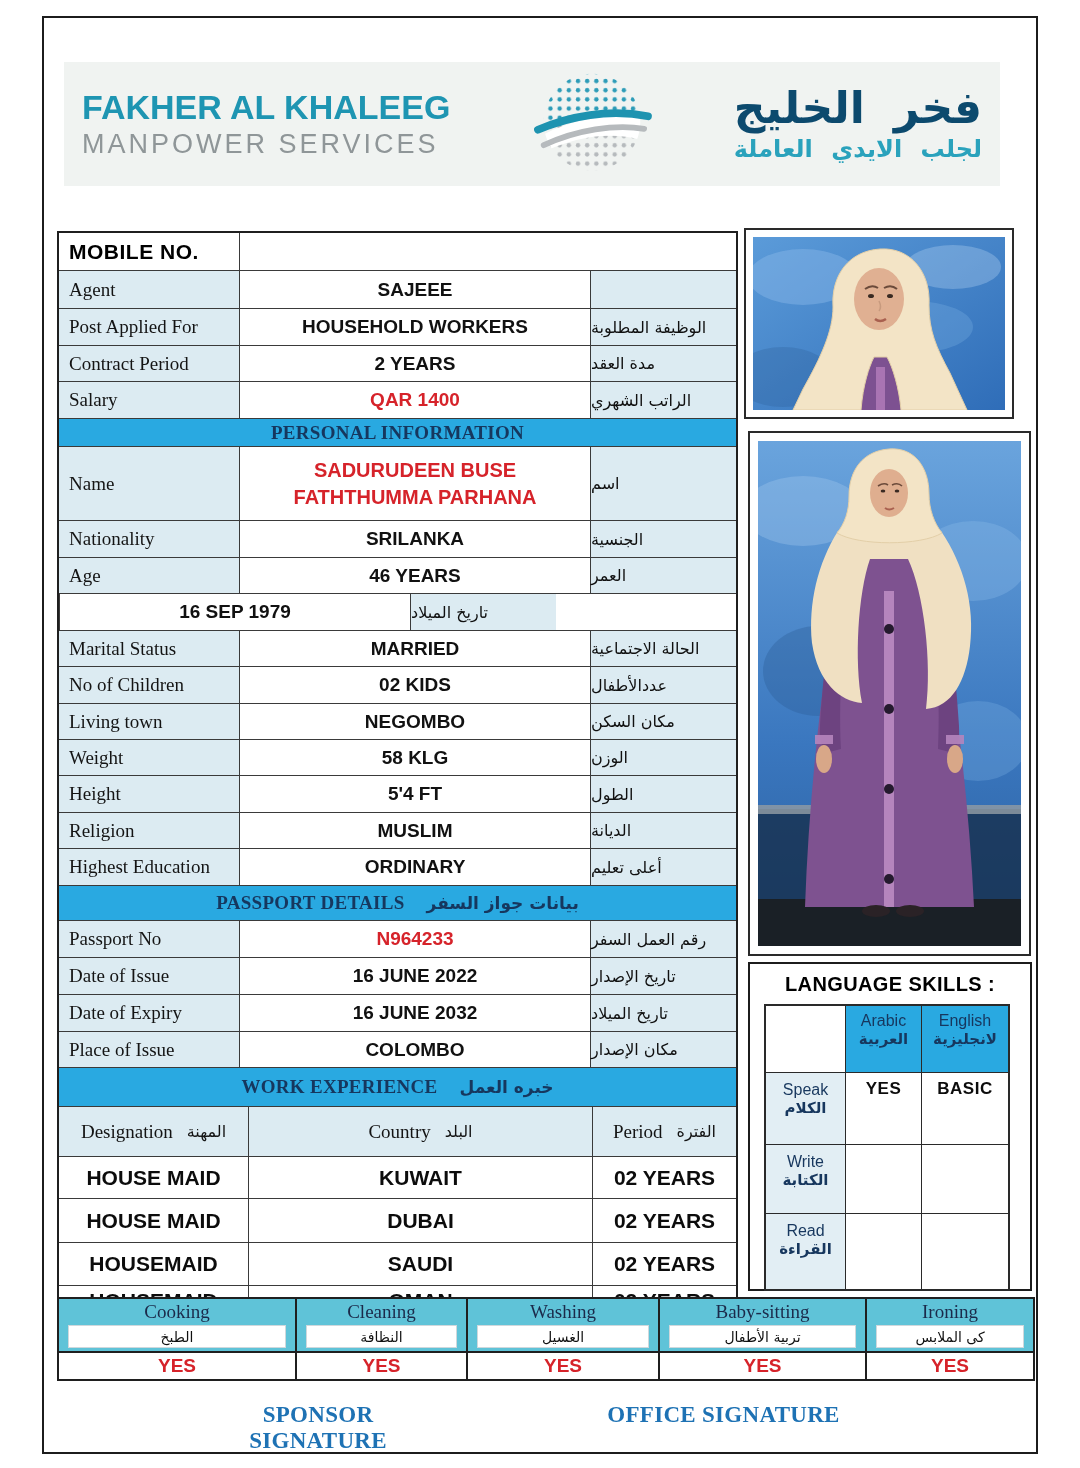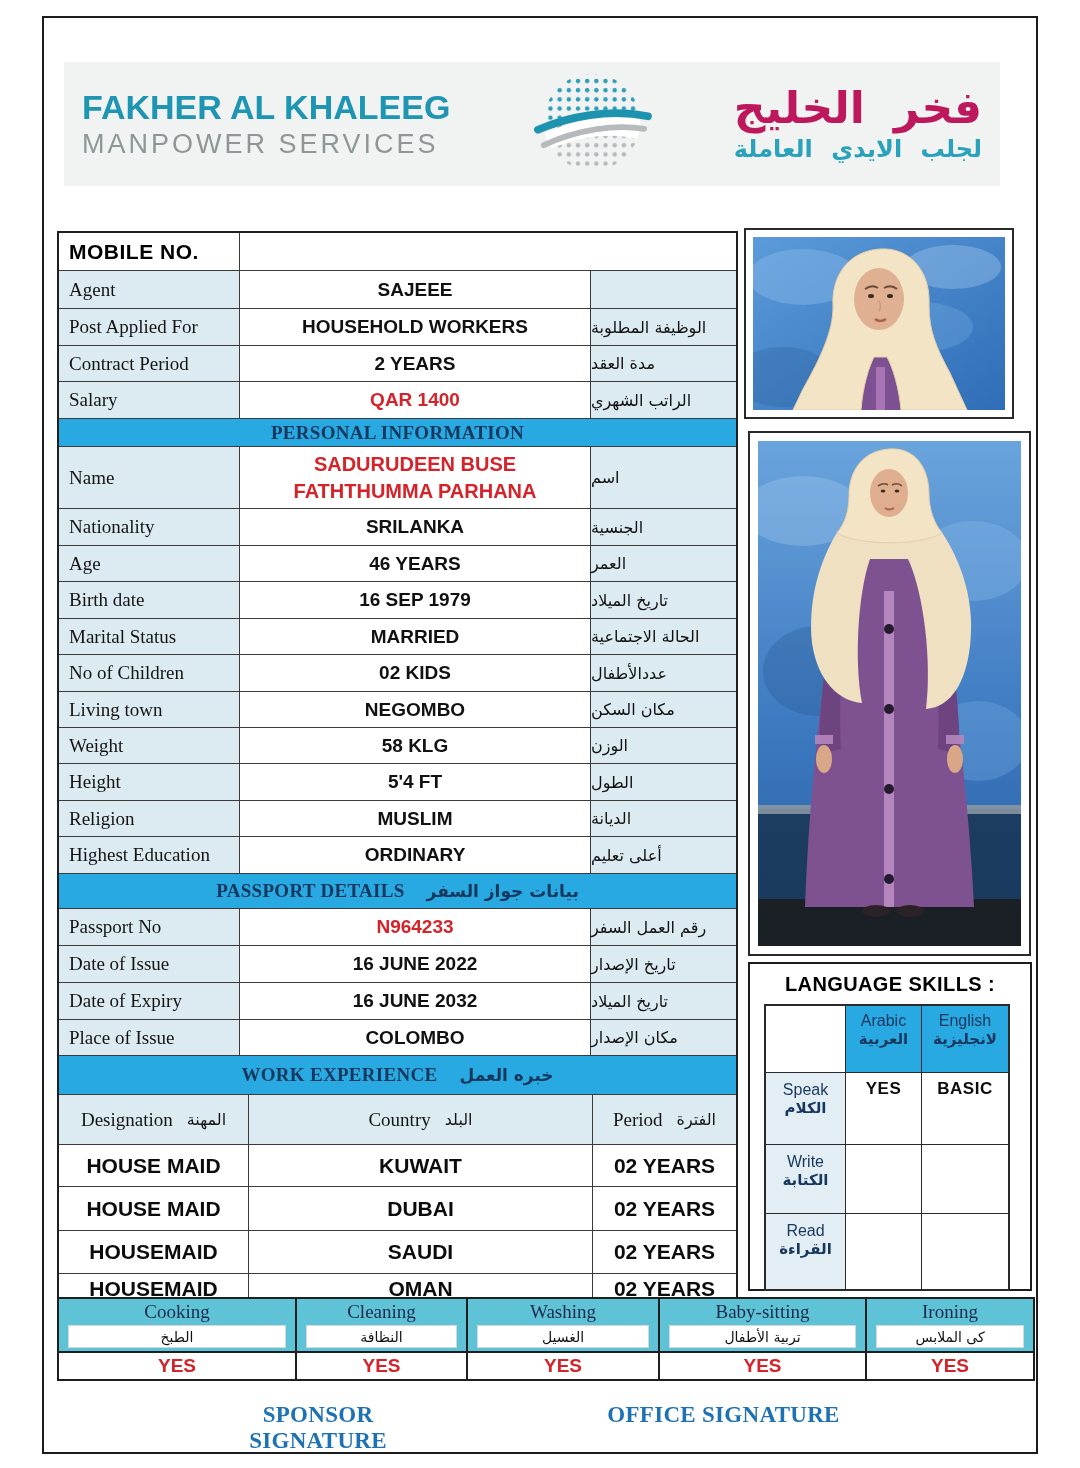--- a/index.html
+++ b/index.html
@@ -12,21 +12,21 @@
   
   .logo-strip { position: absolute; left: 64px; top: 62px; width: 936px; height: 124px;
                 background: #f0f3f1; display: flex; align-items: center;
                 justify-content: space-between; padding: 16px 18px; }
   .brand-en .l1 { font-family: "Liberation Sans", sans-serif; font-weight: 900; font-size: 34px;
                   color: #1e95b2; letter-spacing: 0px; white-space: nowrap; }
   .brand-en .l2 { font-family: "Liberation Sans", sans-serif; font-weight: 400; font-size: 27px;
                   color: #8f9698; letter-spacing: 3px; white-space: nowrap; margin-top: 2px; }
   .brand-ar { text-align: right; direction: rtl; }
   .brand-ar .a1 { font-family: "DejaVu Sans", sans-serif; font-weight: bold; font-size: 44px;
-                  color: #be185d; line-height: 1.05; word-spacing: 14px; white-space: nowrap; }
+                  color: #0c4a6e; line-height: 1.05; word-spacing: 14px; white-space: nowrap; }
   .brand-ar .a2 { font-family: "DejaVu Sans", sans-serif; font-weight: bold; font-size: 24px;
                   color: #2aa2bc; word-spacing: 10px; margin-top: 4px; white-space: nowrap; }
 
   
   .mt { position: absolute; left: 57px; top: 231px; width: 681px;
         border: 2px solid #1f1f1f; background: #fff; }
   .row { display: flex; border-bottom: 1px solid #3a3a3a; }
   .row.nb { border-bottom: none; }
   .cell { display: flex; align-items: center; }
   .lbl  { width: 180px; background: #dcebf2; font-family: "Liberation Serif", serif;
@@ -165,41 +165,40 @@
     <div class="row" style="height:37px">
       <div class="cell lbl">Salary</div>
       <div class="cell val red">QAR 1400</div>
       <div class="cell arb">الراتب الشهري</div>
     </div>
 
     <div class="row bar" style="height:28px">
       <span class="aren">PERSONAL INFORMATION</span>
     </div>
 
-    <div class="row" style="height:62px">
+    <div class="row" style="height:74px">
       <div class="cell lbl">Name</div>
       <div class="cell val" style="flex-direction:column;justify-content:center">
         <div class="name2 red" style="font-weight:bold">SADURUDEEN BUSE</div>
         <div class="name2 red" style="font-weight:bold">FATHTHUMMA PARHANA</div>
       </div>
       <div class="cell arb">اسم</div>
     </div>
 
     <div class="row" style="height:37px">
       <div class="cell lbl">Nationality</div>
       <div class="cell val">SRILANKA</div>
       <div class="cell arb">الجنسية</div>
     </div>
     <div class="row" style="height:36px">
       <div class="cell lbl">Age</div>
       <div class="cell val">46 YEARS</div>
       <div class="cell arb">العمر</div>
     </div>
     <div class="row" style="height:37px">
-      <div class="cell lbl">Birth date</div>
       <div class="cell val">16 SEP 1979</div>
       <div class="cell arb">تاريخ الميلاد</div>
     </div>
     <div class="row" style="height:36px">
       <div class="cell lbl">Marital Status</div>
       <div class="cell val">MARRIED</div>
       <div class="cell arb">الحالة الاجتماعية</div>
     </div>
     <div class="row" style="height:37px">
       <div class="cell lbl">No of Children</div>

